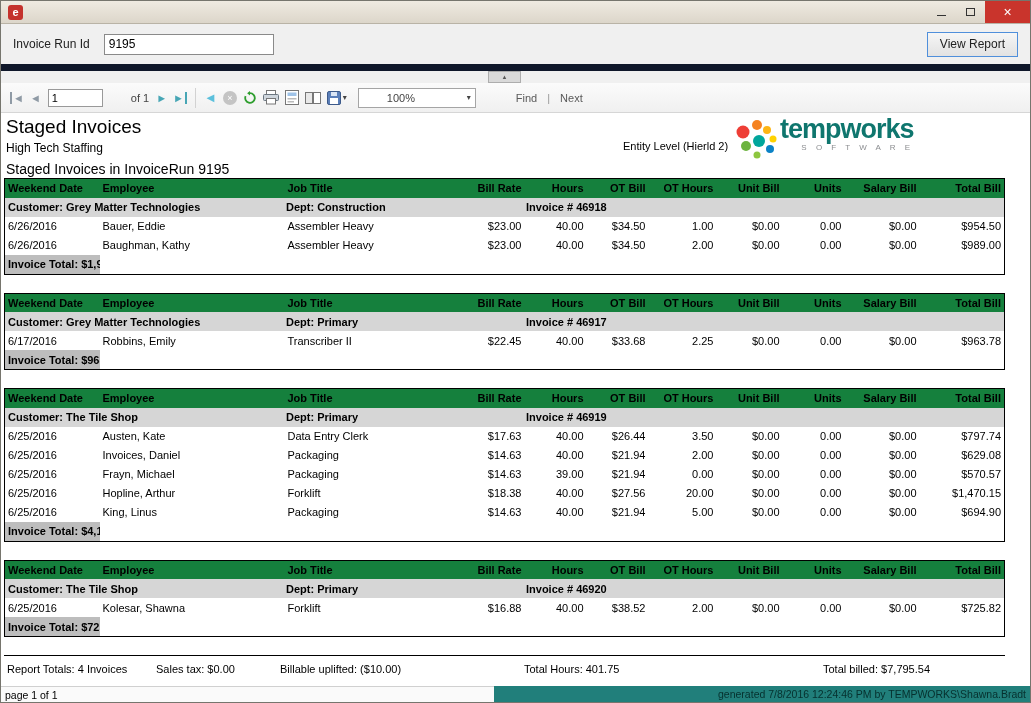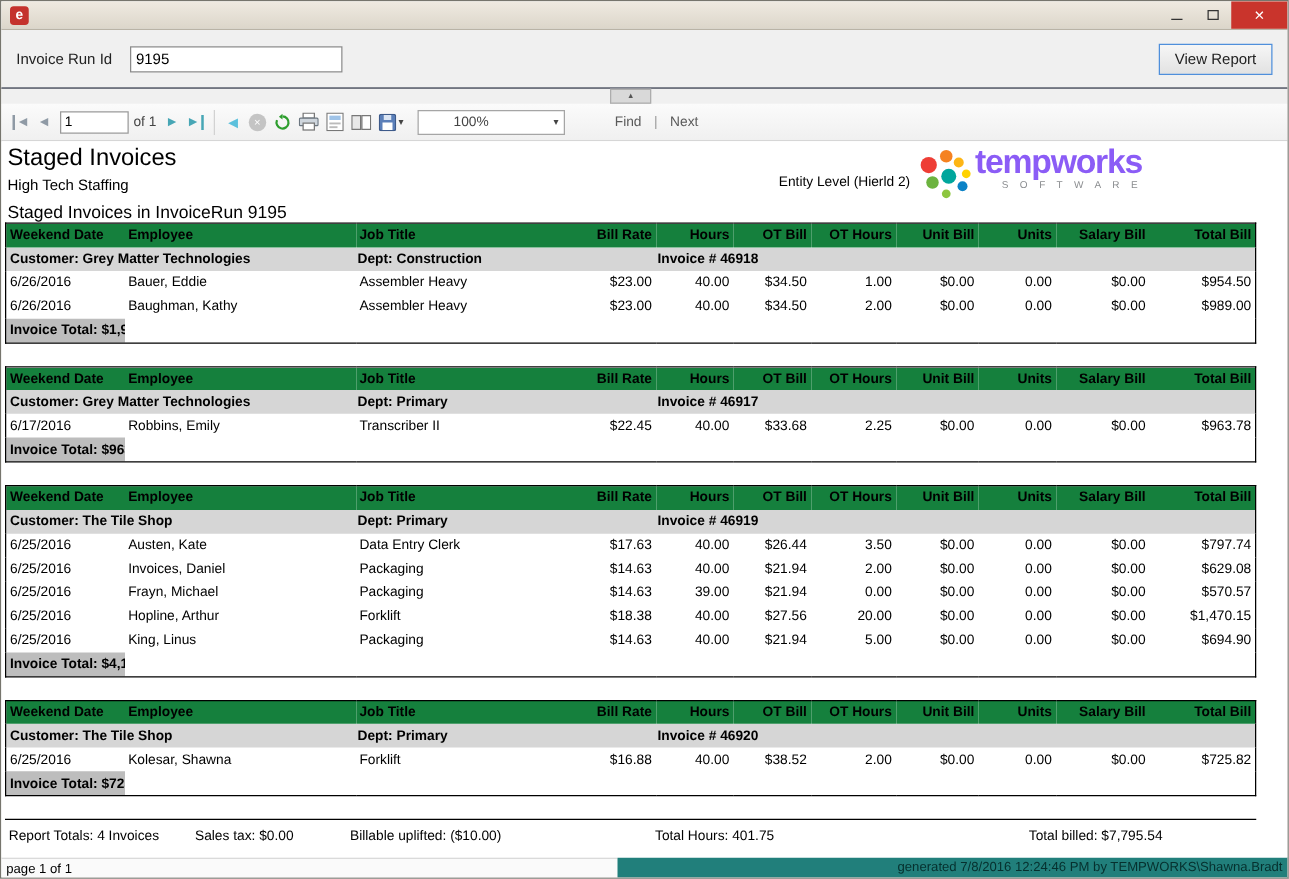--- a/index.html
+++ b/index.html
@@ -14,21 +14,21 @@
   .app-icon { width:15px; height:15px; margin-left:7px; background:#c4322d; border-radius:3px;
               color:#fff; font-size:11px; font-weight:bold; display:flex; align-items:center; justify-content:center; }
   .title-text { position:absolute; left:0; right:0; text-align:center; font-size:13px; color:#3c3b33; pointer-events:none; }
   .win-controls { margin-left:auto; display:flex; height:100%; }
   .win-btn { width:29px; height:100%; display:flex; align-items:center; justify-content:center; cursor:default; }
   .glyph-min { width:9px; height:1px; background:#333; margin-top:6px; }
   .glyph-max { width:9px; height:8px; border:1px solid #333; }
   .win-close { width:45px; background:#c9342c; color:#fff; font-size:14px; }
 
   
-  .param-panel { flex:0 0 47px; background:#f0f0f0; border-bottom:1px solid #0f172a;
+  .param-panel { flex:0 0 47px; background:#f0f0f0; border-bottom:7px solid #0f172a;
                  display:flex; align-items:center; padding:0 12px; font-size:12px; color:#222; }
   .param-label { margin-right:14px; }
   .param-input { width:170px; height:21px; border:1px solid #8a8a8a; font-size:12px; padding:1px 4px;
                  font-family:"Liberation Sans", sans-serif; }
   .view-report-btn { margin-left:auto; height:25px; padding:0 12px; font-size:12px;
                      background:linear-gradient(#f6f6f6,#e2e2e2); border:1px solid #4f8fdb; color:#222; }
 
   
   .splitter { flex:0 0 12px; background:#f0f0f0; position:relative; }
   .splitter-btn { position:absolute; left:487px; top:0; width:33px; height:12px; background:#d9d9d9;
@@ -38,41 +38,41 @@
   
   .toolbar { flex:0 0 30px; background:linear-gradient(#fbfbfb,#f0f0f0); border-bottom:1px solid #d6d6d6;
              display:flex; align-items:center; padding:0 6px; font-size:11px; color:#444; }
   .tb-btn { display:flex; align-items:center; justify-content:center; padding:2px 3px; cursor:default; }
   .nav-gray { color:#8f9aa5; font-size:11px; }
   .nav-teal { color:#47a6b5; font-size:11px; }
   .bar-l { border-left:2px solid currentColor; padding-left:1px; }
   .bar-r { border-right:2px solid currentColor; padding-right:1px; }
   .page-input { width:55px; height:18px; border:1px solid #999; font-size:11px; padding:1px 3px; margin:0 4px;
                 font-family:"Liberation Sans", sans-serif; }
-  .of-label { margin-right:4px; }
+  .of-label { margin-right:4px;margin-left:24px; }
   .sep { width:1px; height:20px; background:#d2d2d2; margin:0 5px; }
   .back-arrow { color:#5cc0dc; font-size:13px; }
   .stop-circle { width:14px; height:14px; border-radius:50%; background:#c4c4c4; color:#fff; font-size:9px;
                  display:flex; align-items:center; justify-content:center; }
   .export-caret, .zoom-caret { font-size:8px; color:#444; margin-left:2px; }
   .zoom-combo { width:118px; height:20px; border:1px solid #a5a5a5; background:#fff; margin-left:8px;
                 display:flex; align-items:center; padding:0 4px; }
   .zoom-combo .val { flex:1;margin-left:24px; }
   .find-panel { display:flex; align-items:center; gap:10px; margin-left:40px; color:#5a5a5a; }
   .pipe { color:#9a9a9a; }
 
   
   .report { flex:1; background:#fff; padding:3px 14px 0 3px; overflow:hidden; position:relative; }
   .rpt-head { position:relative; height:62px; margin-left:2px; }
   .rpt-title { font-size:19px; font-weight:normal; color:#000; margin:0; }
   .rpt-company { font-size:12px; margin-top:3px; }
   .rpt-sub { font-size:14px; margin-top:6px; }
   .entity-level { position:absolute; left:617px; top:24px; font-size:11px; }
   .logo { position:absolute; left:726px; top:0; display:flex; align-items:flex-start; }
-  .logo-text .lt1 { font-size:27px; font-weight:bold; color:#8b5cf6; line-height:26px; letter-spacing:-1px; }
+  .logo-text .lt1 { font-size:27px; font-weight:bold; color:#0f766e; line-height:26px; letter-spacing:-1px; }
   .logo-text .lt2 { font-size:8px; color:#8b8d90; letter-spacing:3.5px; text-align:right; margin-top:1px; }
 
   table.inv { border-collapse:collapse; border:1px solid #000; table-layout:fixed; width:1001px; margin:0 0 18px 0; }
   table.inv td { padding:2px 3px; font-size:11px; height:19px; white-space:nowrap; overflow:hidden; }
   .l { text-align:left; } .r { text-align:right; }
   .hrow td { background:#15803d; font-weight:bold; }
   .crow td { background:#d6d6d6; font-weight:bold; }
   .crow .b1 { display:inline-block; width:278px; }
   .crow .b2 { display:inline-block; width:240px; }
   .trow td { background:#bdbdbd; font-weight:bold; display:flex; align-items:center; }

